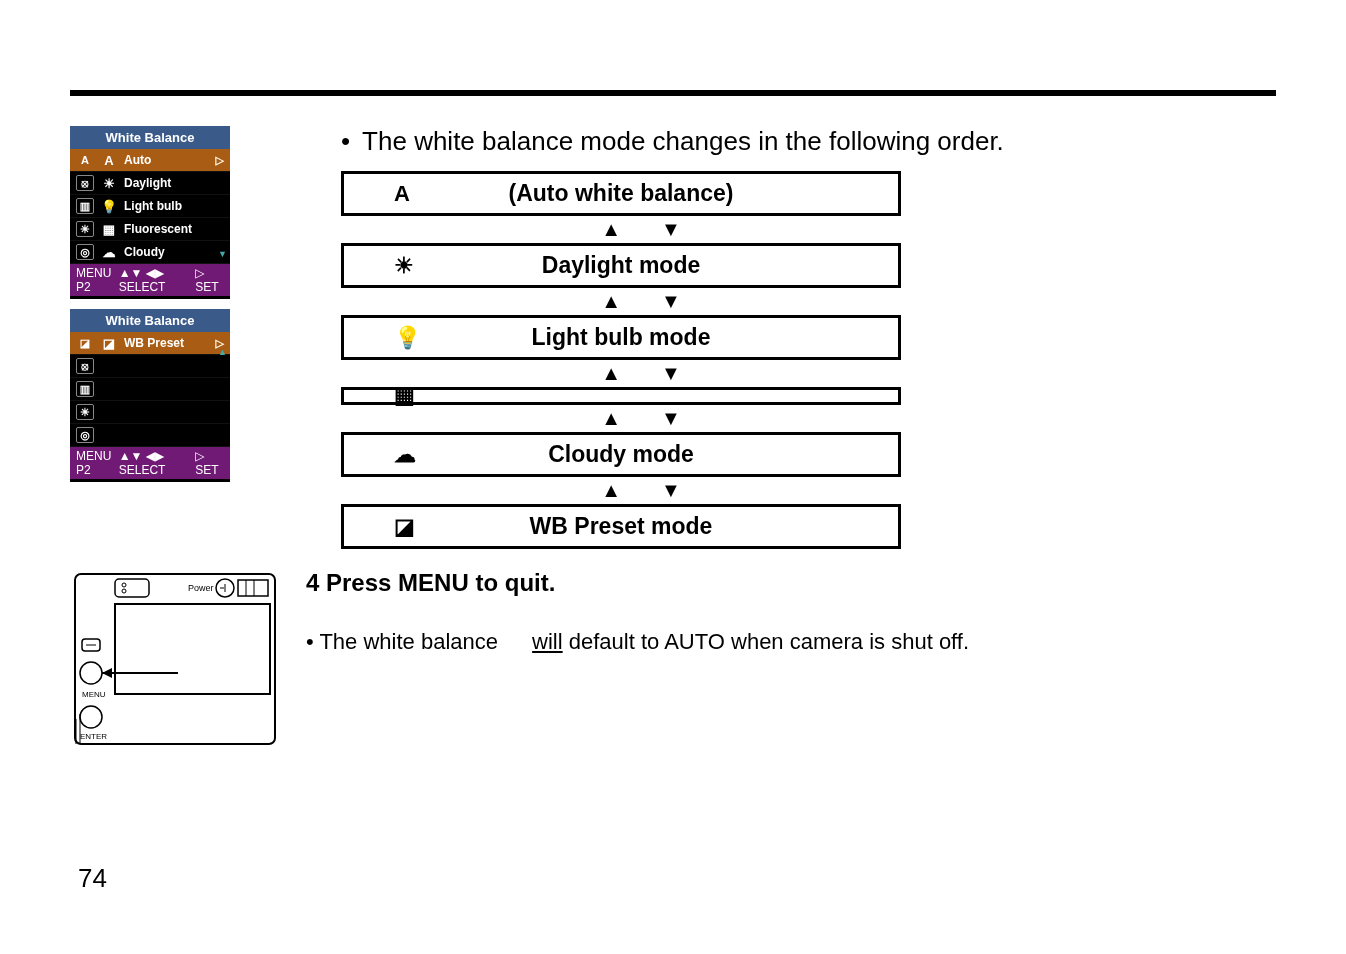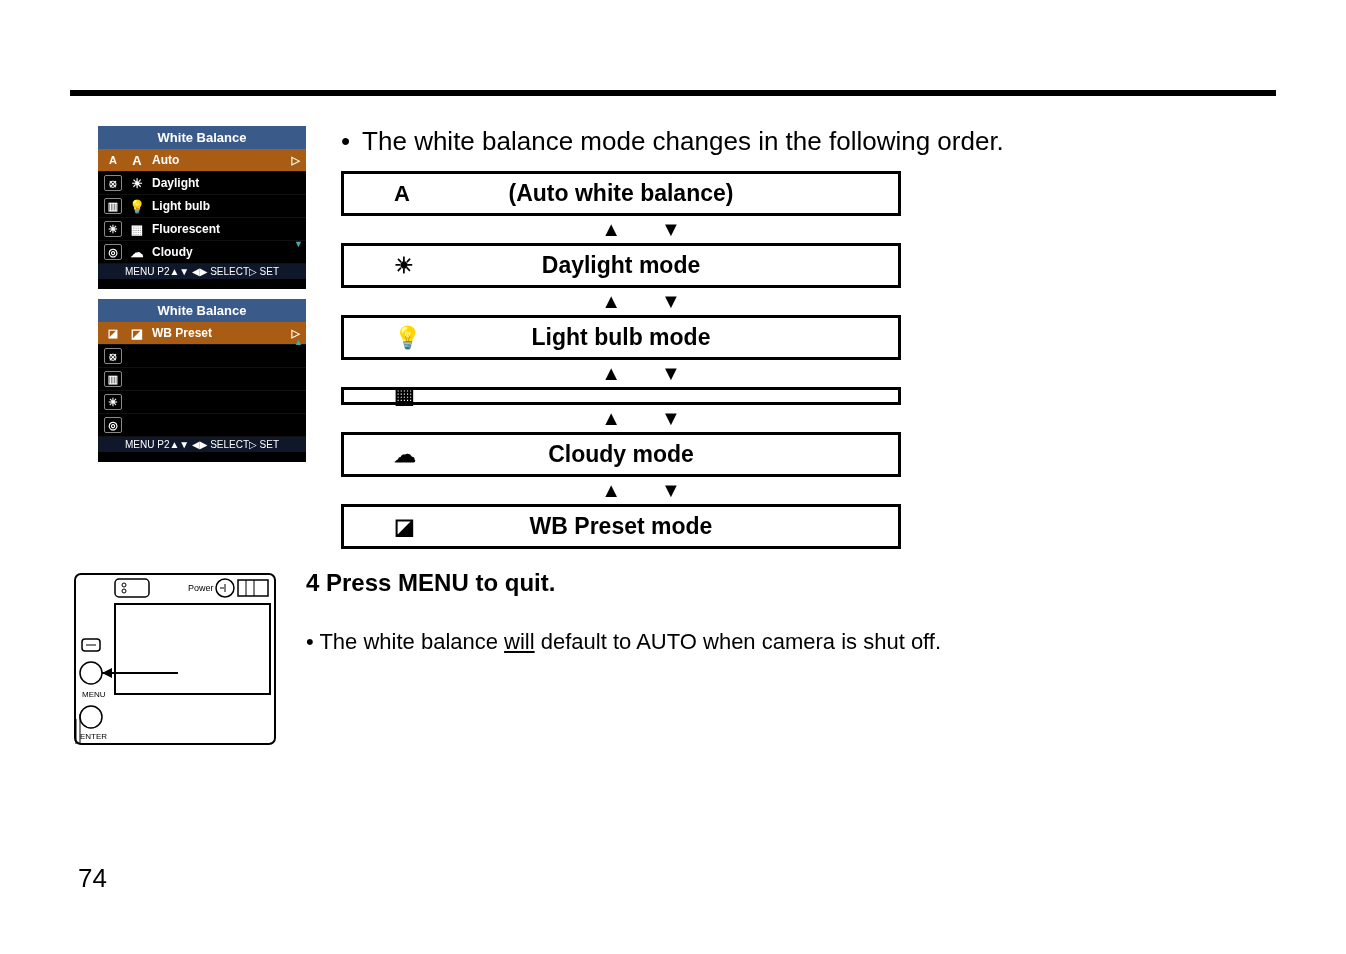--- a/index.html
+++ b/index.html
@@ -5,51 +5,51 @@
   * { box-sizing: border-box; margin: 0; padding: 0; }
   body { background: #fff; font-family: Arial, Helvetica, sans-serif; }
   .page {
     width: 1346px; height: 954px; position: relative;
     padding: 60px 70px 40px 70px;
   }
   .topbar { border-top: 6px solid #000; margin-top: 30px; margin-bottom: 30px; width: 100%; }
   .content { display: flex; gap: 40px; }
   .leftcol { width: 215px; flex-shrink: 0; }
   .rightcol { flex: 1; padding-top: 0; }
-  .menu-panel { background: #000; color: #fff; width: 208px; margin-bottom: 10px; position: relative; padding-bottom: 10px; margin-left: 28px; }
+  .menu-panel { background: #000; color: #fff; width: 160px; margin-bottom: 10px; position: relative; padding-bottom: 3px; }
   .menu-title { background: #3a5a8a; color: #fff; font-size: 13px; font-weight: bold; padding: 4px 0; text-align: center; }
   .menu-item { display: flex; align-items: center; padding: 3px 6px; font-size: 12px; font-weight: bold; border-bottom: 1px solid #111; gap: 6px; }
   .menu-item.sel { background: #a95d14; }
   .menu-item .cell1 { width: 18px; height: 16px; display: inline-flex; align-items:center; justify-content:center; background:#000; border:1px solid #888; border-radius:2px; font-size:11px; }
   .menu-item .cell1.sel { background:#a95d14; border:none; }
   .menu-item .glyph { width: 18px; text-align:center; font-size: 13px; }
   .menu-item .txt { flex: 1; }
   .menu-item .arrow { font-size: 11px; color:#ffe; }
-  .menu-footer { display: flex; justify-content: center; padding: 2px 6px; font-size: 10px; color: #fff; background:#0f172a; }
+  .menu-footer { display: flex; justify-content: center; padding: 2px 6px; font-size: 12px; color: #fff; background:#701a75; }
   .scroll-ind { position:absolute; right:2px; width:10px; font-size:9px; color:#4aa; }
   .scroll-ind.down { bottom: 40px; }
   .scroll-ind.up { top: 38px; }
 
   .step-heading { font-size: 24px; font-weight: 900; line-height: 1.5; margin-bottom: 8px; }
   .step-num { font-size: 26px; font-weight: 900; }
   .arrow-glyph { font-size: 22px; vertical-align: -2px; }
   .bullet-line { font-size: 26px; padding-left: 16px; margin-bottom: 14px; }
   .bullet-line::before { content:"•"; margin-right: 12px; }
   .modes { width: 560px; margin-left: 16px; }
   .mode-box { border: 3px solid #000; padding: 6px 10px; display: flex; align-items: center; justify-content: center; position: relative; margin-bottom: 2px; }
   .mode-box .mode-glyph { position: absolute; left: 50px; font-size: 22px; font-weight: bold; }
   .mode-box .mode-label { font-size: 23px; font-weight: 900; text-align: left; }
   .mode-arrows { text-align: center; font-size: 20px; padding: 0 0 2px 0; letter-spacing: 40px; margin-left: 80px; }
   .section4 { display: flex; gap: 26px; margin-top: 18px; align-items:flex-start; }
   .camera-diagram { width: 210px; flex-shrink: 0; }
   .camera-svg { width: 210px; height: 185px; }
   .section4-text { flex: 1; }
   .section4-text .heading4 { font-size: 24px; font-weight: 900; margin-bottom: 6px; }
   .plain-line { font-size: 22px; line-height: 1.5; padding-left: 0; }
-  .plain-line .u { text-decoration: underline; }
+  .plain-line .u { text-decoration: underline; margin-left: 28px; }
   .page-num { position: absolute; bottom: 60px; left: 78px; font-size: 26px; }
 </style>
 </head>
 <body>
 
 <div class="page">
   <div class="topbar"></div>
 
   <div class="content">
     <div class="leftcol">

